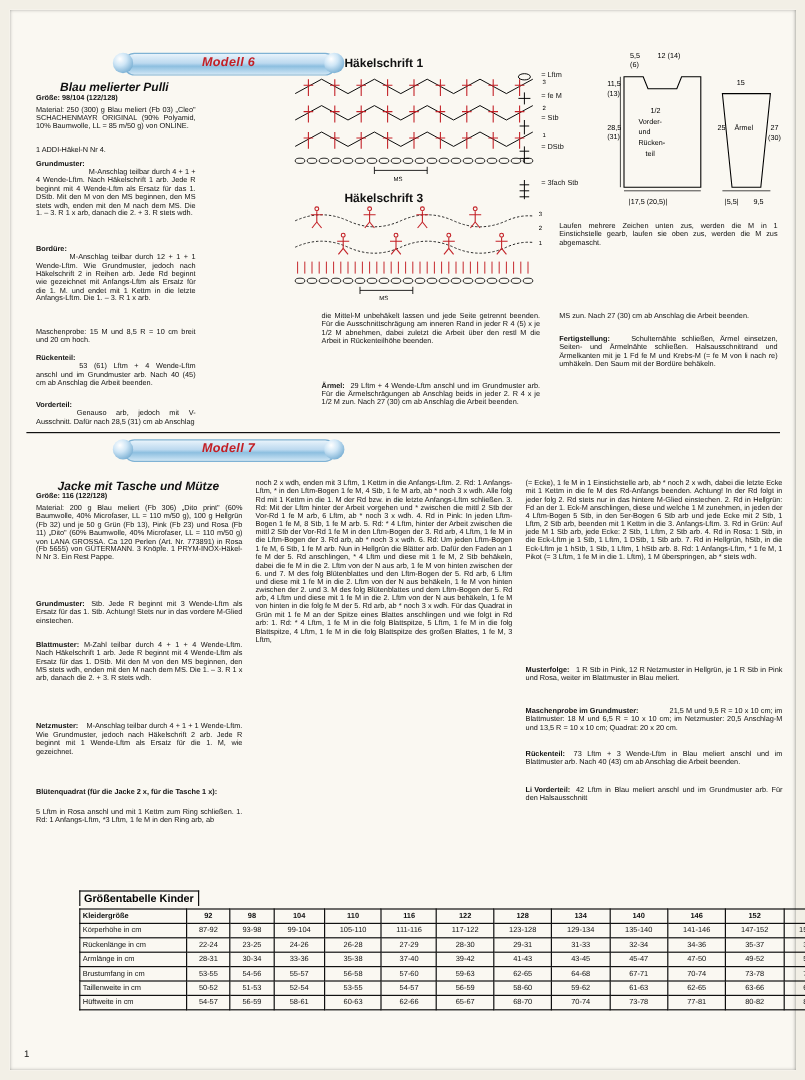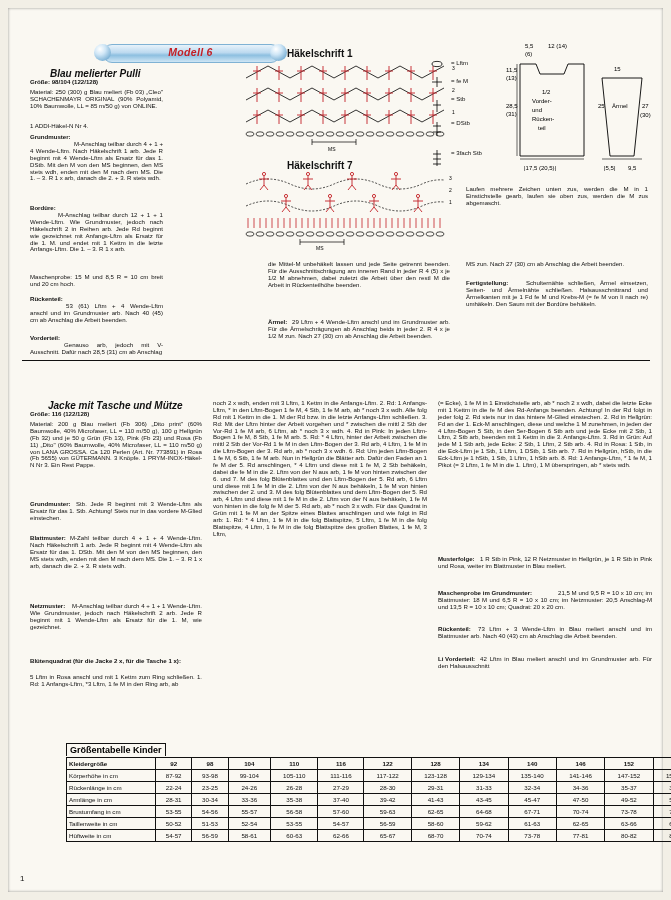--- a/index.html
+++ b/index.html
@@ -206,21 +206,21 @@
         <line x1="116" y1="81" x2="116" y2="87"></line>
       </g>
       <text x="88" y="93" font-size="5" font-family="Liberation Sans,sans-serif">MS</text>
 
       <text x="212" y="12" font-size="5" font-family="Liberation Sans,sans-serif">3</text>
       <text x="212" y="34" font-size="5" font-family="Liberation Sans,sans-serif">2</text>
       <text x="212" y="56" font-size="5" font-family="Liberation Sans,sans-serif">1</text>
     </svg>
   </div>
 
-  <div class="t fs7 b" style="left:259px;top:152px;">Häkelschrift 7</div>
+  <div class="t fs7 b" style="left:259px;top:152px;">Häkelschrift 3</div>
   <div class="chartbox" style="left:232px;top:162px;width:220px;height:82px;">
     <svg width="220" height="82" viewBox="0 0 220 82">
       <g stroke="#000" fill="none" stroke-width="0.7" stroke-dasharray="2,1.6">
         <path d="M6 14 Q28 4 50 14 Q72 24 94 14 Q116 4 138 14 Q160 24 182 14 Q193 9 204 10"></path>
         <path d="M6 36 Q28 26 50 36 Q72 46 94 36 Q116 26 138 36 Q160 46 182 36 Q193 31 204 32"></path>
       </g>
 
       <g stroke="#c32026" stroke-width="0.9" fill="none">
         <g transform="translate(24,6)">
           <line x1="0" y1="0" x2="0" y2="9"></line>
@@ -412,20 +412,26 @@
       <text x="18" y="132" font-size="6" font-family="Liberation Sans,sans-serif">|17,5 (20,5)|</text>
       <text x="98" y="132" font-size="6" font-family="Liberation Sans,sans-serif">|5,5|</text>
       <text x="122" y="132" font-size="6" font-family="Liberation Sans,sans-serif">9,5</text>
     </svg>
   </div>
 
   <div class="t fs6 just" style="left:458px;top:178px;width:182px;">Laufen mehrere Zeichen unten zus, werden die M in 1 Einstichstelle gearb, laufen sie oben zus, werden die M zus abgemascht.</div>
 
   <div class="hr" style="left:14px;top:352px;width:628px;"></div>
 
+  <div class="banner nosel" style="left:95px;top:358px;width:175px;">
+    <div class="bar"></div>
+    <div class="ball" style="left:-9px;"></div>
+    <div class="ball" style="right:-9px;"></div>
+    <div class="cap">Modell 7</div>
+  </div>
 
   <div class="t fs7 b i" style="left:20px;top:392px;width:165px;">Jacke mit Tasche und Mütze</div>
   <div class="t fs6 b" style="left:22px;top:403px;">Größe: 116 (122/128)</div>
   <div class="t fs6 just" style="left:22px;top:413px;width:172px;">Material: 200 g Blau meliert (Fb 306) „Dito print" (60% Baumwolle, 40% Microfaser, LL = 110 m/50 g), 100 g Hellgrün (Fb 32) und je 50 g Grün (Fb 13), Pink (Fb 23) und Rosa (Fb 11) „Dito" (60% Baumwolle, 40% Microfaser, LL = 110 m/50 g) von LANA GROSSA. Ca 120 Perlen (Art. Nr. 773891) in Rosa (Fb 5655) von GÜTERMANN. 3 Knöpfe. 1 PRYM-INOX-Häkel-N Nr 3. Ein Rest Pappe.</div>
 
   <div class="t fs6 b" style="left:22px;top:493px;">Grundmuster:</div>
   <div class="t fs6 just" style="left:22px;top:493px;width:172px;text-indent:46px;">Stb. Jede R beginnt mit 3 Wende-Lftm als Ersatz für das 1. Stb. Achtung! Stets nur in das vordere M-Glied einstechen.</div>
 
   <div class="t fs6 b" style="left:22px;top:527px;">Blattmuster:</div>
   <div class="t fs6 just" style="left:22px;top:527px;width:172px;text-indent:40px;">M-Zahl teilbar durch 4 + 1 + 4 Wende-Lftm. Nach Häkelschrift 1 arb. Jede R beginnt mit 4 Wende-Lftm als Ersatz für das 1. DStb. Mit den M von den MS beginnen, den MS stets wdh, enden mit den M nach dem MS. Die 1. – 3. R 1 x arb, danach die 2. + 3. R stets wdh.</div>

